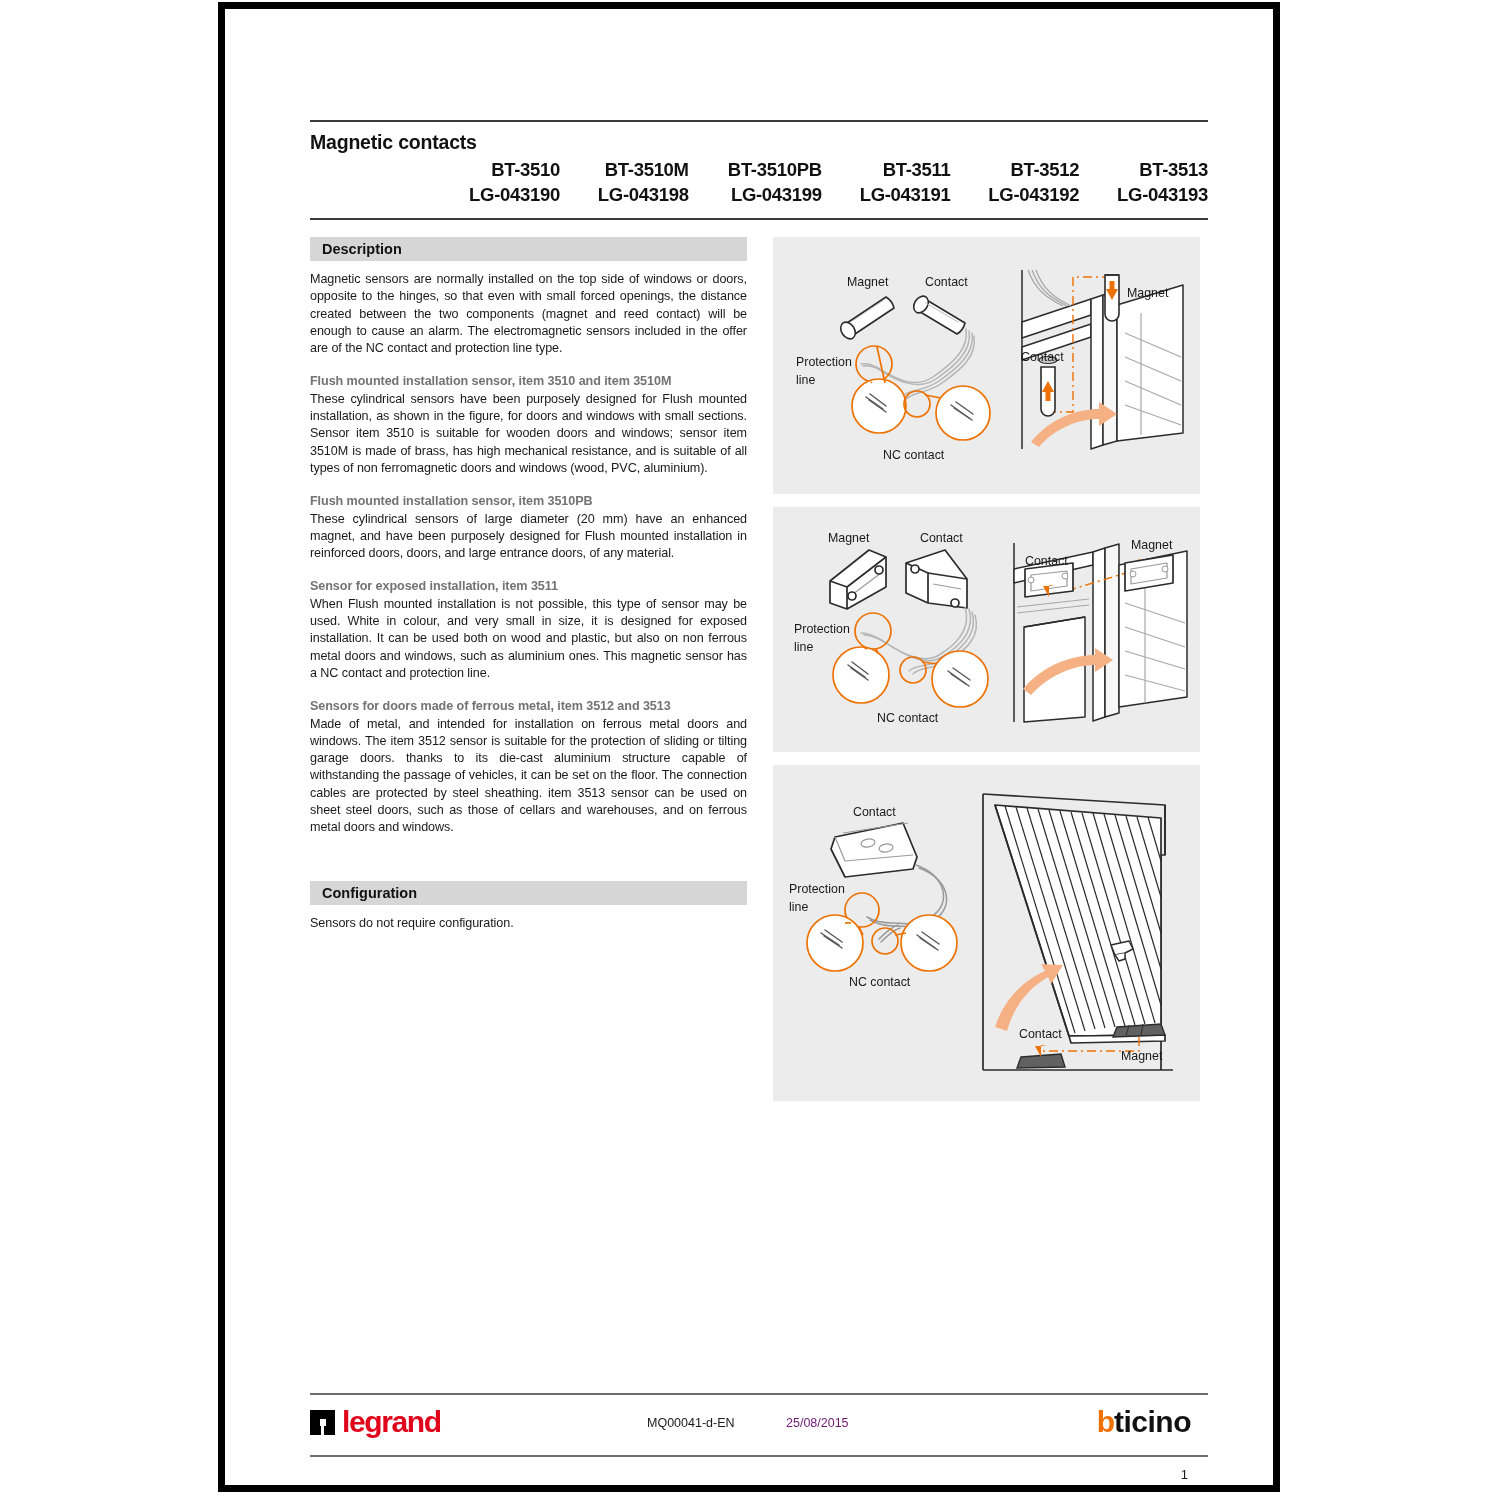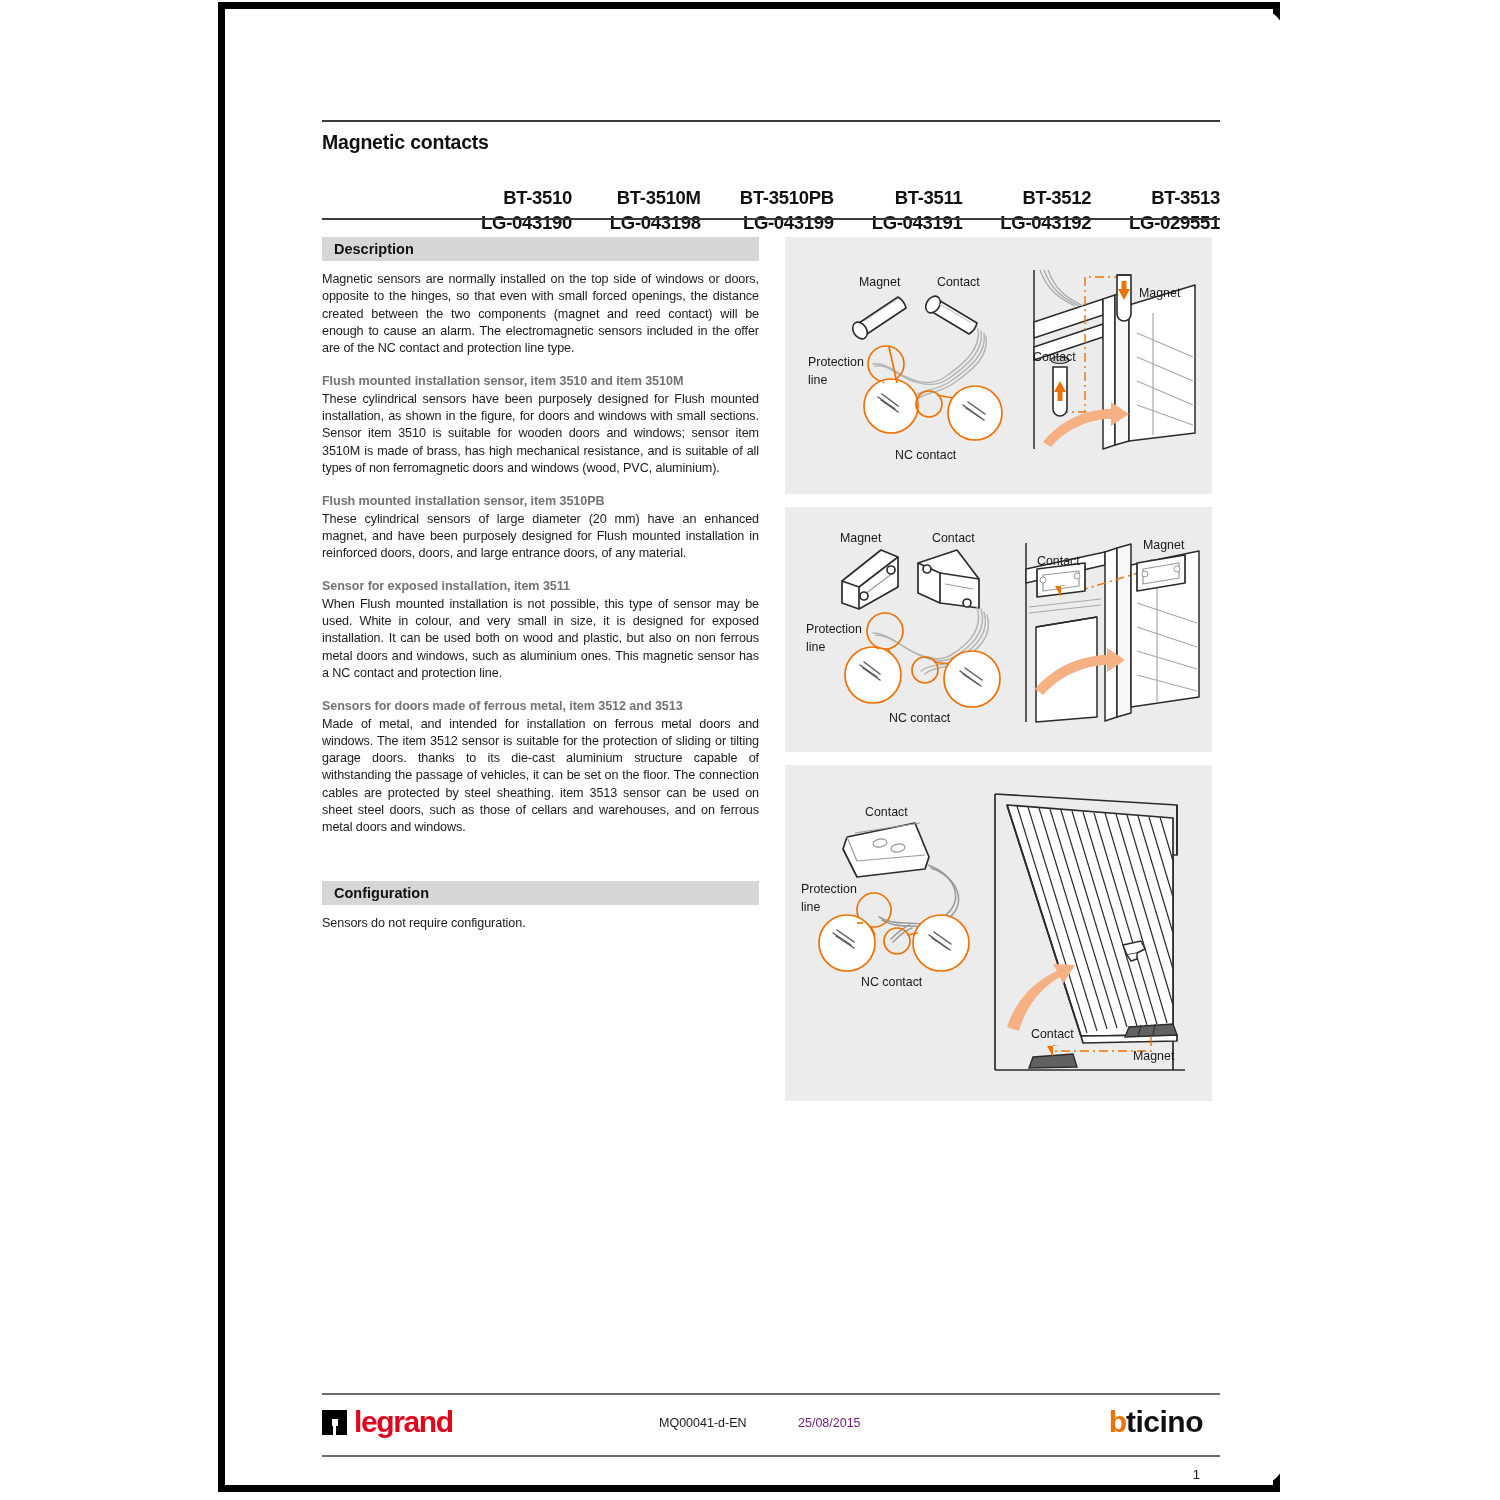--- a/index.html
+++ b/index.html
@@ -21,21 +21,21 @@
     left: 218px;
     top: 2px;
     width: 1062px;
     height: 1490px;
     border: 7px solid #000000;
     background: #ffffff;
     box-sizing: border-box;
   }
   .page-sheet {
     position: absolute;
-    left: 12px;
+    left: 0;
     top: 0;
     width: 100%;
     height: 100%;
     background: #ffffff;
     border-radius: 27px;
   }
 
   
   .header-rule-top {
     position: absolute;
@@ -61,21 +61,20 @@
     font-weight: bold;
     color: #111111;
     letter-spacing: -0.2px;
   }
   .code-table {
     position: absolute;
     left: 85px;
     top: 148px;
     width: 898px;
     border-collapse: collapse;
-    margin-top: 28px;
   }
   .code-table td {
     font-size: 18.5px;
     font-weight: bold;
     color: #111111;
     text-align: right;
     padding: 0 0 0 0;
     letter-spacing: -0.3px;
     line-height: 25px;
     white-space: nowrap;
@@ -247,21 +246,21 @@
       <td>BT-3511</td>
       <td>BT-3512</td>
       <td>BT-3513</td>
     </tr>
     <tr>
       <td class="first">LG-043190</td>
       <td>LG-043198</td>
       <td>LG-043199</td>
       <td>LG-043191</td>
       <td>LG-043192</td>
-      <td>LG-029551</td>
+      <td>LG-043193</td>
     </tr>
   </tbody>
       </table>
   <div class="header-rule-bottom"></div>
 
   <div class="left-col">
 
     <div class="section-bar">Description</div>
     <p class="body-text">Magnetic sensors are normally installed on the top side of windows or doors, opposite to the hinges, so that even with small forced openings, the distance created between the two components (magnet and reed contact) will be enough to cause an alarm. The electromagnetic sensors included in the offer are of the NC contact and protection line type.</p>
 

